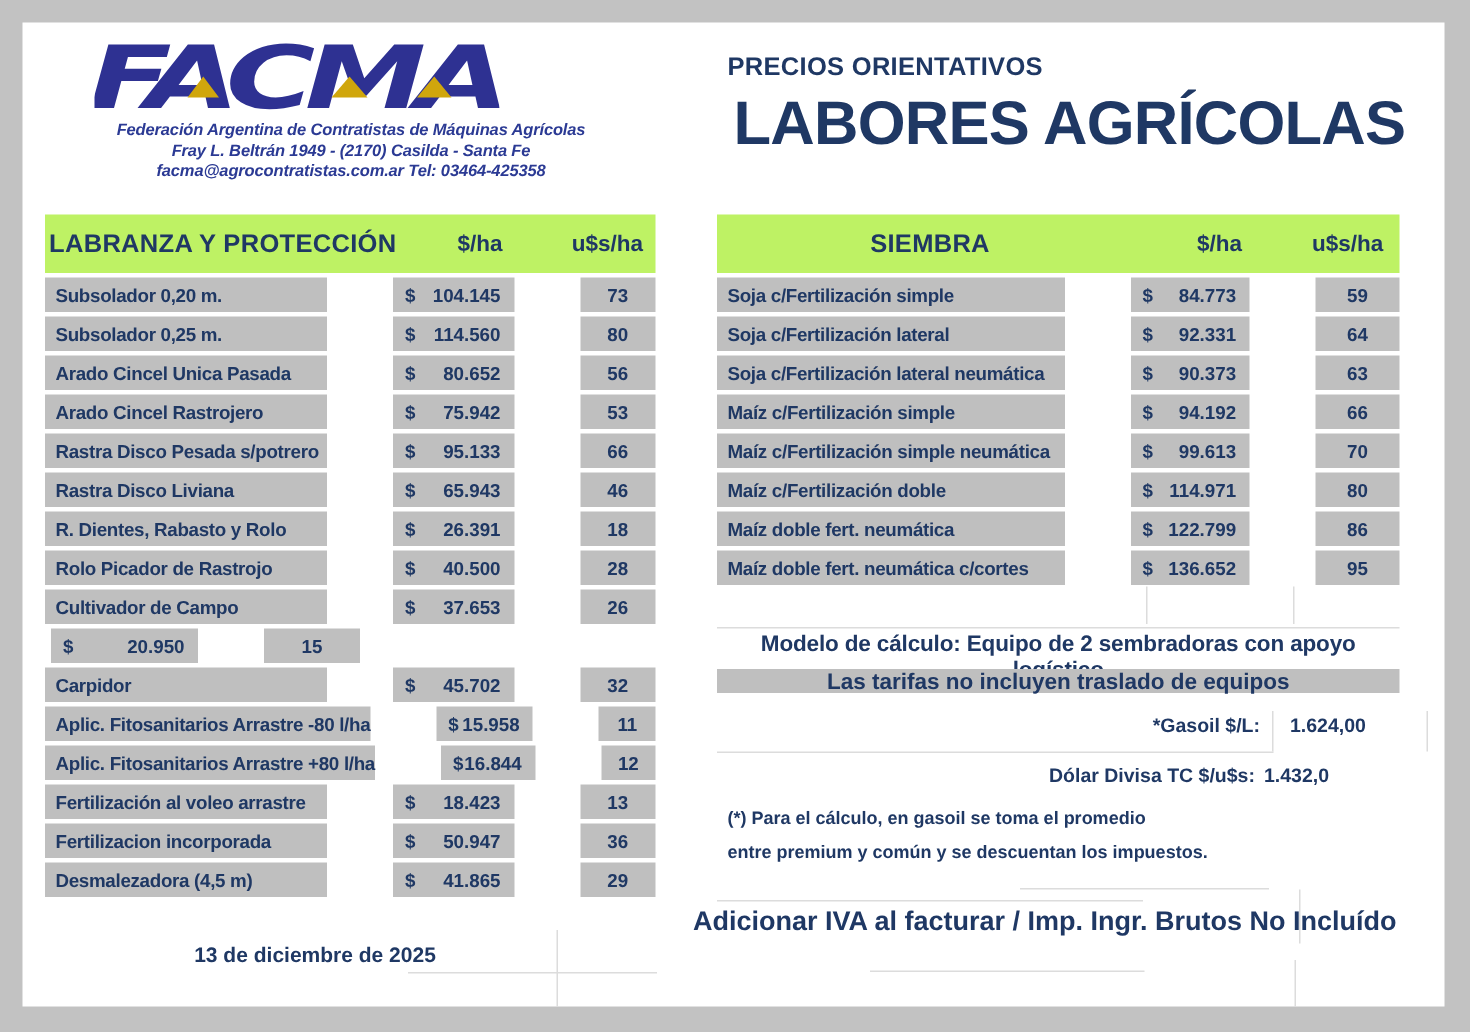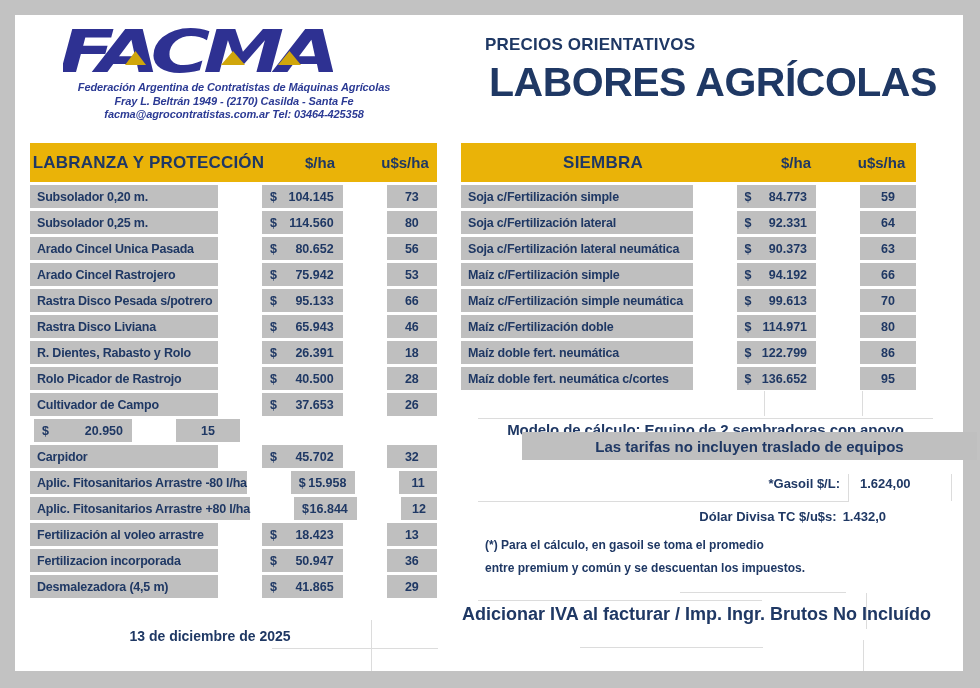--- a/index.html
+++ b/index.html
@@ -21,23 +21,23 @@
   .org-line{
     font-size:11px;font-weight:bold;font-style:italic;
     color:#2B3A94;line-height:13.5px;letter-spacing:-0.1px;
   }
   .kicker{left:470px;top:20px;font-size:17px;font-weight:bold;letter-spacing:0.2px;}
   .main-title{left:474px;top:44px;font-size:41px;font-weight:bold;letter-spacing:-0.5px;}
 
   
   .ptable{position:absolute;top:128px;}
   .t-left{left:15px;width:407px;}
-  .t-right{left:446px;width:455px;}
+  .t-right{left:463px;width:455px;}
   .thead{
-    height:39px;background:#eab308;display:flex;align-items:center;
+    height:39px;background:#bef264;display:flex;align-items:center;
     color:#1F3864;font-weight:bold;
   }
   .thead .h-name{text-align:center;font-size:17px;letter-spacing:0.2px;}
   .thead .h-col{text-align:center;font-size:15px;}
   .t-left  .w-name{width:237px;} .t-left  .w-price{width:98px;} .t-left  .w-usd{width:64px;}
   .t-right .w-name{width:284px;} .t-right .w-price{width:94px;} .t-right .w-usd{width:69px;}
   .gap{width:4px;flex:0 0 4px;}
   .row{display:flex;height:23px;margin-top:3px;gap:40px;}
   .row .cell{
     background:#BFBFBF;color:#1F3864;font-weight:bold;font-size:12.5px;
@@ -46,23 +46,23 @@
   .row .c-name{padding-left:7px;letter-spacing:-0.2px;}
   .row .c-price{justify-content:space-between;padding:0 9px 0 8px;}
   .row .c-usd{justify-content:center;}
   .row .c-name,.row .c-price,.row .c-usd{box-sizing:border-box;}
   .t-left  .c-name{width:237px;} .t-left  .c-price{width:98px;margin-left:4px;} .t-left  .c-usd{width:64px;margin-left:4px;}
   .t-right .c-name{width:284px;text-align:center;} .t-right .c-price{width:94px;margin-left:4px;} .t-right .c-usd{width:69px;margin-left:4px;}
 
   
   .modelo{left:463px;top:406px;width:455px;text-align:center;
     font-size:15px;font-weight:bold;letter-spacing:-0.1px;}
-  .tarifas{left:463px;top:417px;width:455px;height:28px;background:#BFBFBF;
+  .tarifas{left:463px;top:431px;width:455px;height:16px;background:#BFBFBF;
     display:flex;align-items:center;justify-content:center;
-    font-size:15px;font-weight:bold;margin-left:44px;}
+    font-size:15px;font-weight:bold;}
   .gasoil-label{left:463px;top:461px;width:362px;text-align:right;font-size:13px;font-weight:bold;}
   .gasoil-value{left:845px;top:461px;font-size:13px;font-weight:bold;}
   .dolar-line{left:463px;top:494px;width:408px;text-align:right;font-size:13px;font-weight:bold;}
   .dolar-line .dl-val{margin-left:6px;}
   .footnote{left:470px;top:519px;font-size:12px;font-weight:bold;line-height:23px;}
   .iva{left:447px;top:589px;font-size:18px;font-weight:bold;}
   .date{left:90px;top:613px;width:210px;text-align:center;font-size:14px;font-weight:bold;}
 
   
   .gl{position:absolute;background:#DCDCDC;}

